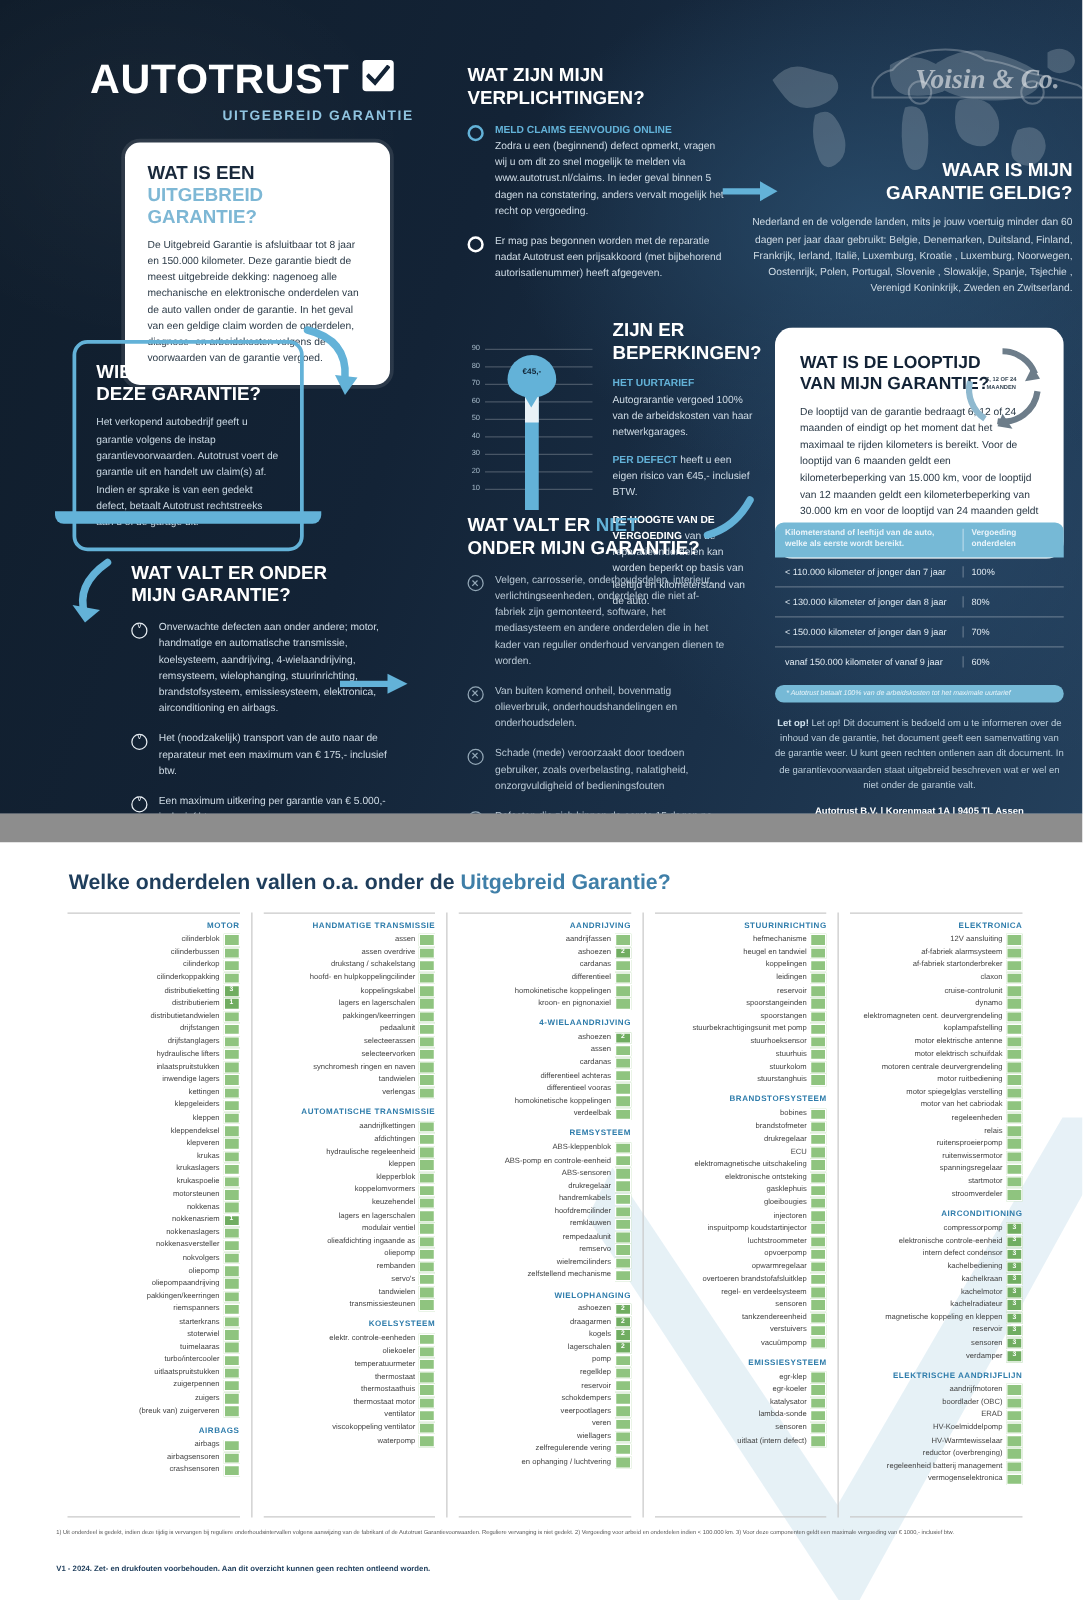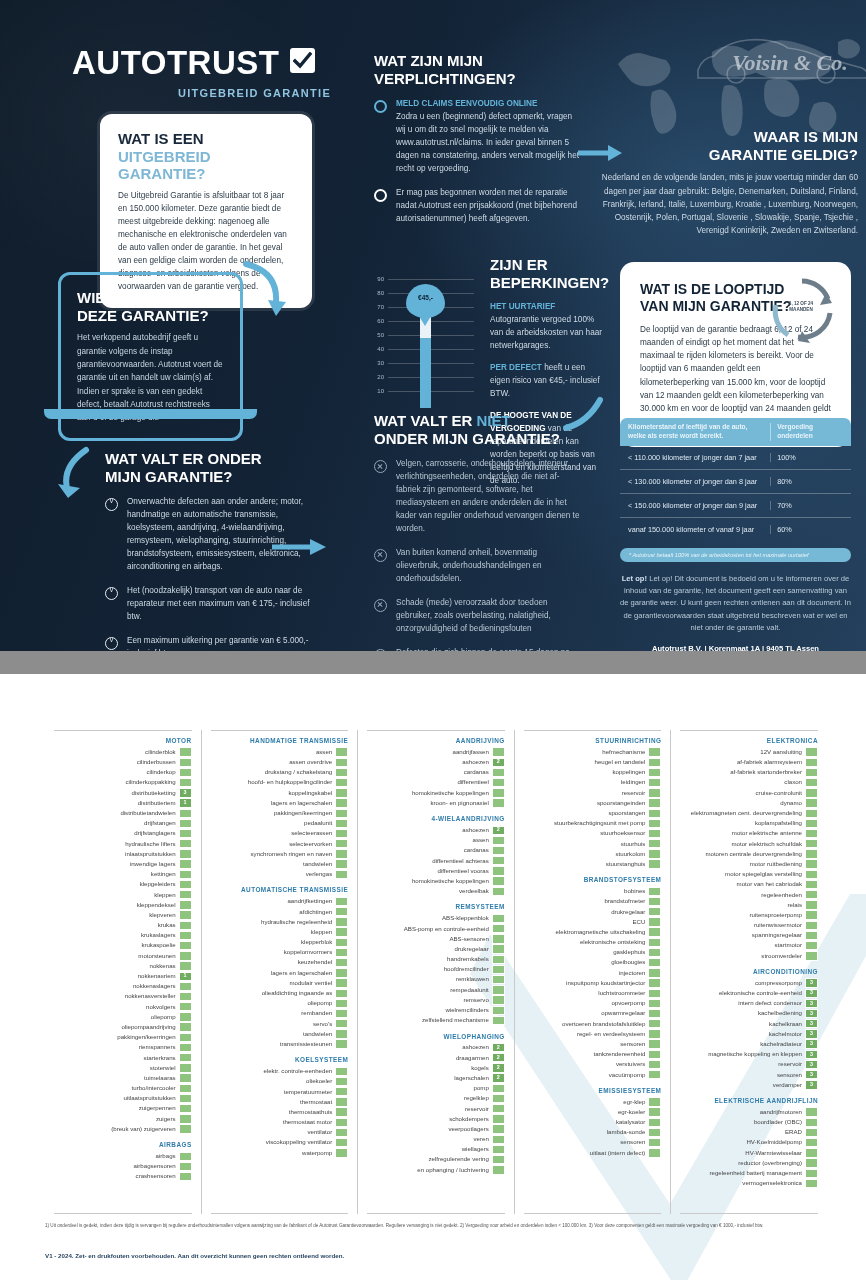--- a/index.html
+++ b/index.html
@@ -481,20 +481,23 @@
   </div>
 </div>
 
 <div class="grey-band"></div>
 
 <div class="bottom-panel">
   <svg class="chev-bg" viewBox="0 0 430 440">
     <path d="M20 60 L200 330 L380 20 L430 20 L210 420 L0 100 Z" fill="#cfe4ef"></path>
   </svg>
 
+  <div class="bp-title">
+    <span>Welke onderdelen vallen o.a. onder de </span><span class="c">Uitgebreid Garantie?</span>
+  </div>
 
   <div class="cols" id="parts-cols">
       <div class="col">
         <div class="col-inner">
           <div class="grp-title first">MOTOR</div>
           <div class="itm">
             <span class="lbl">cilinderblok</span>
             <span class="sw pale"></span>
           </div>
           <div class="itm">

